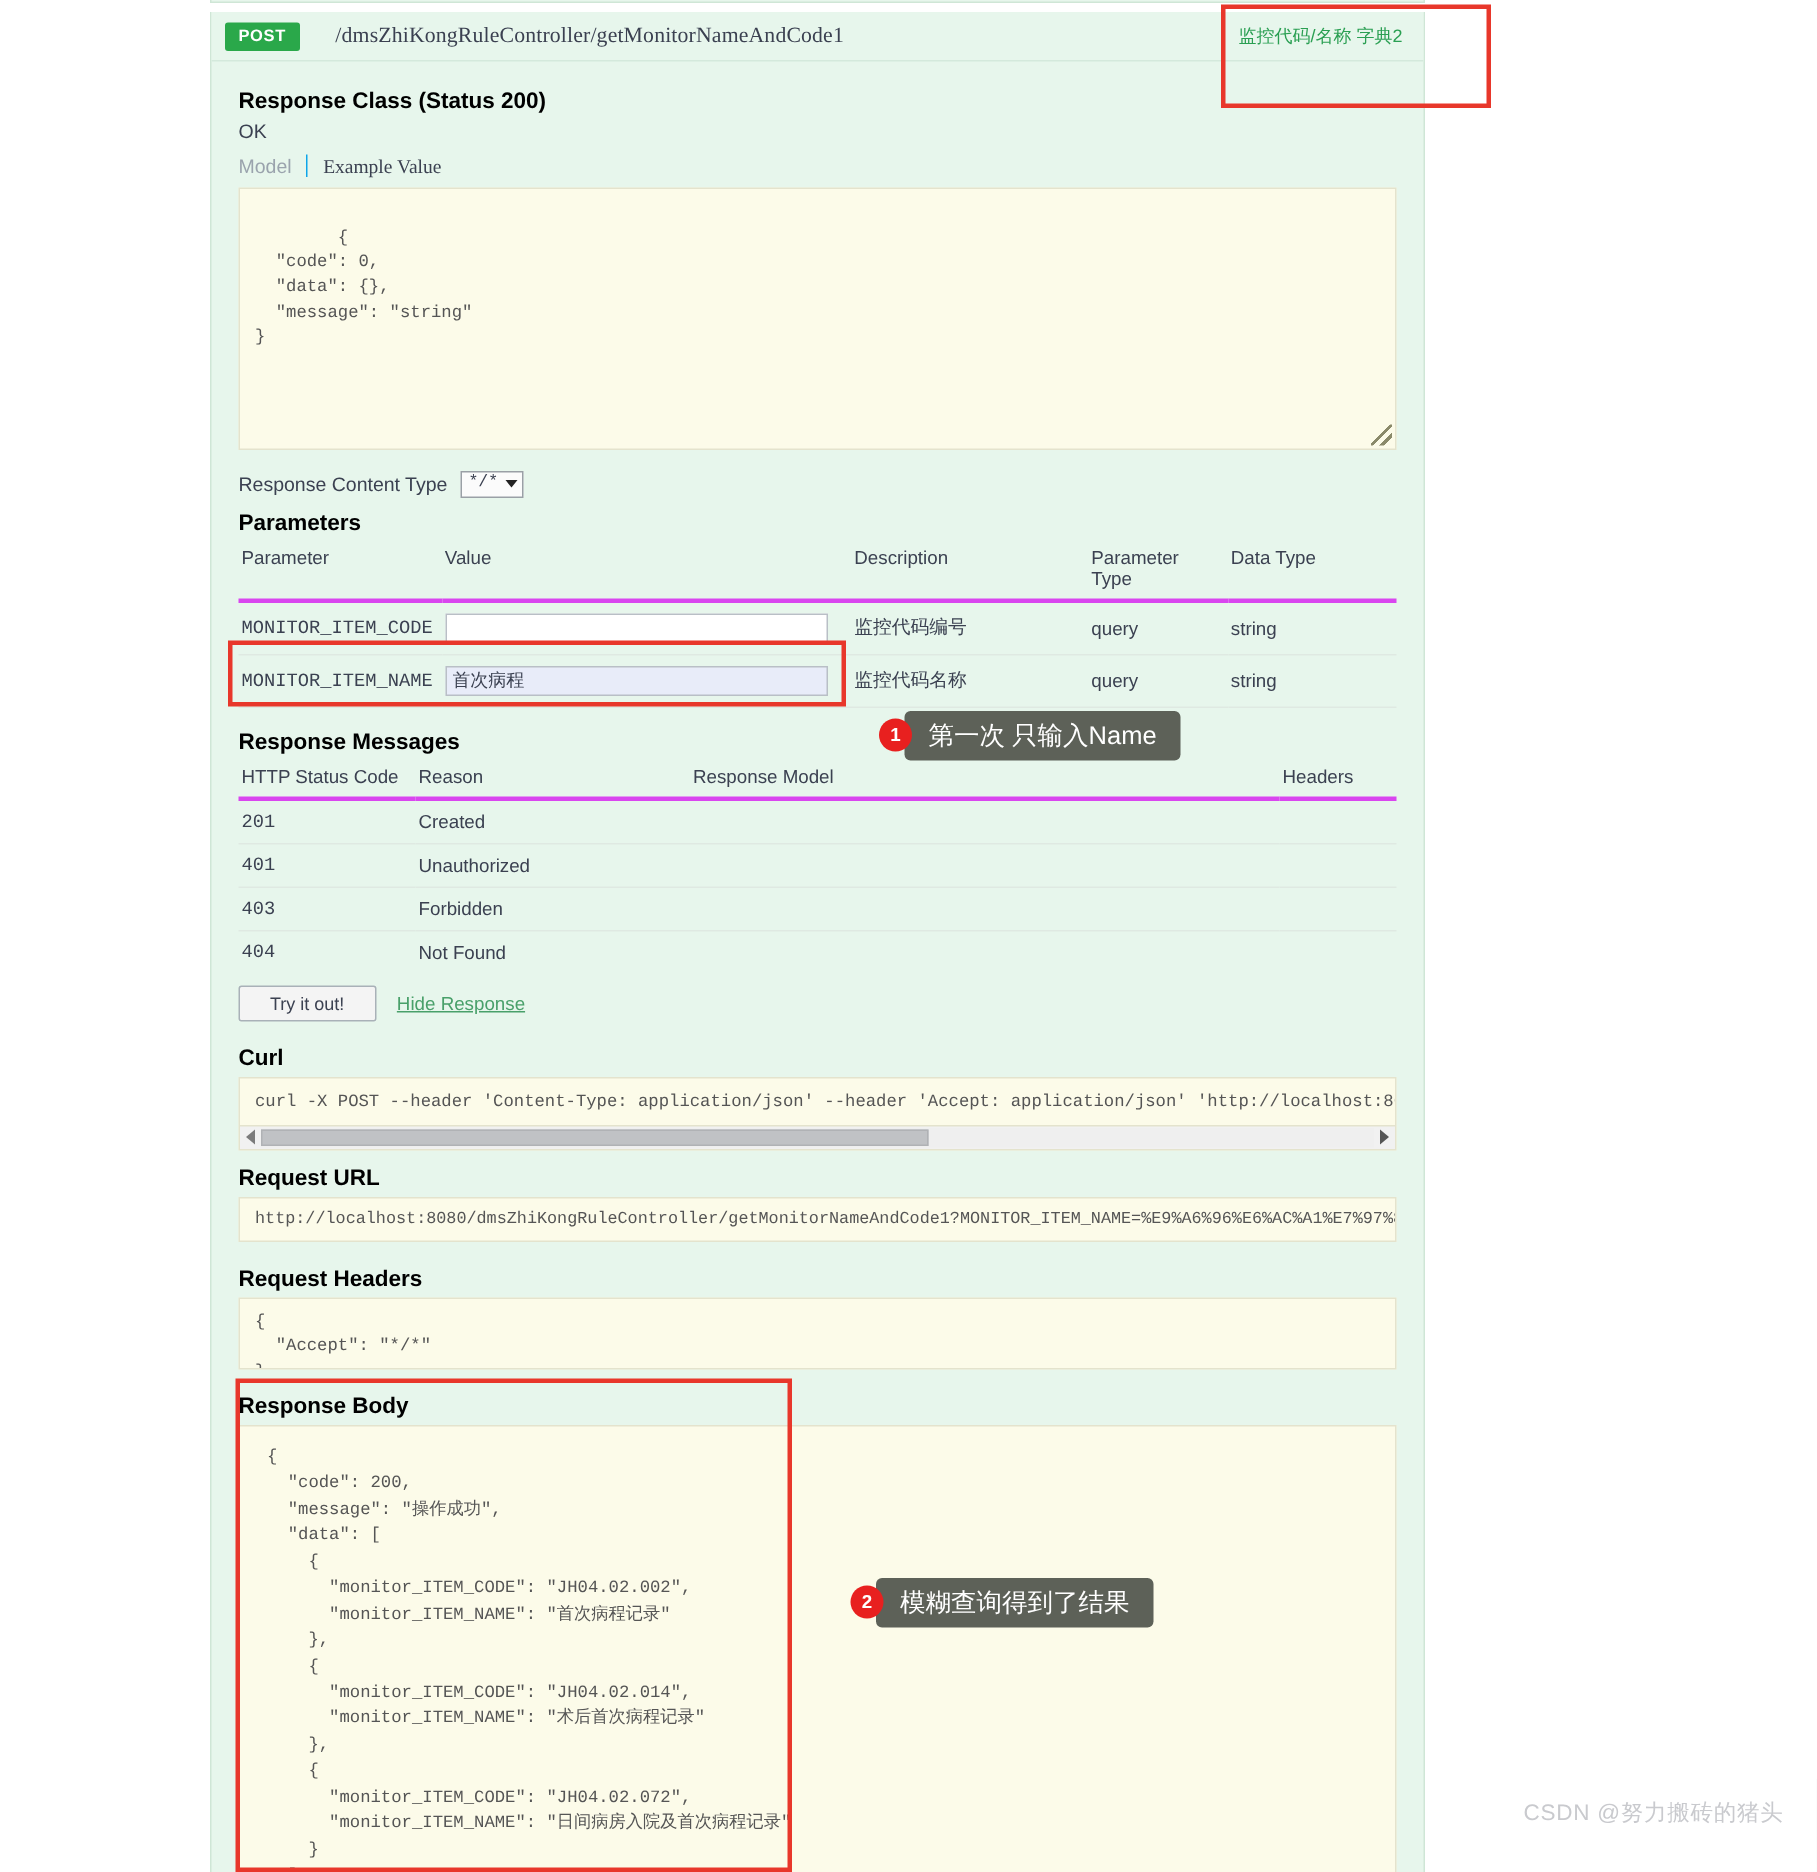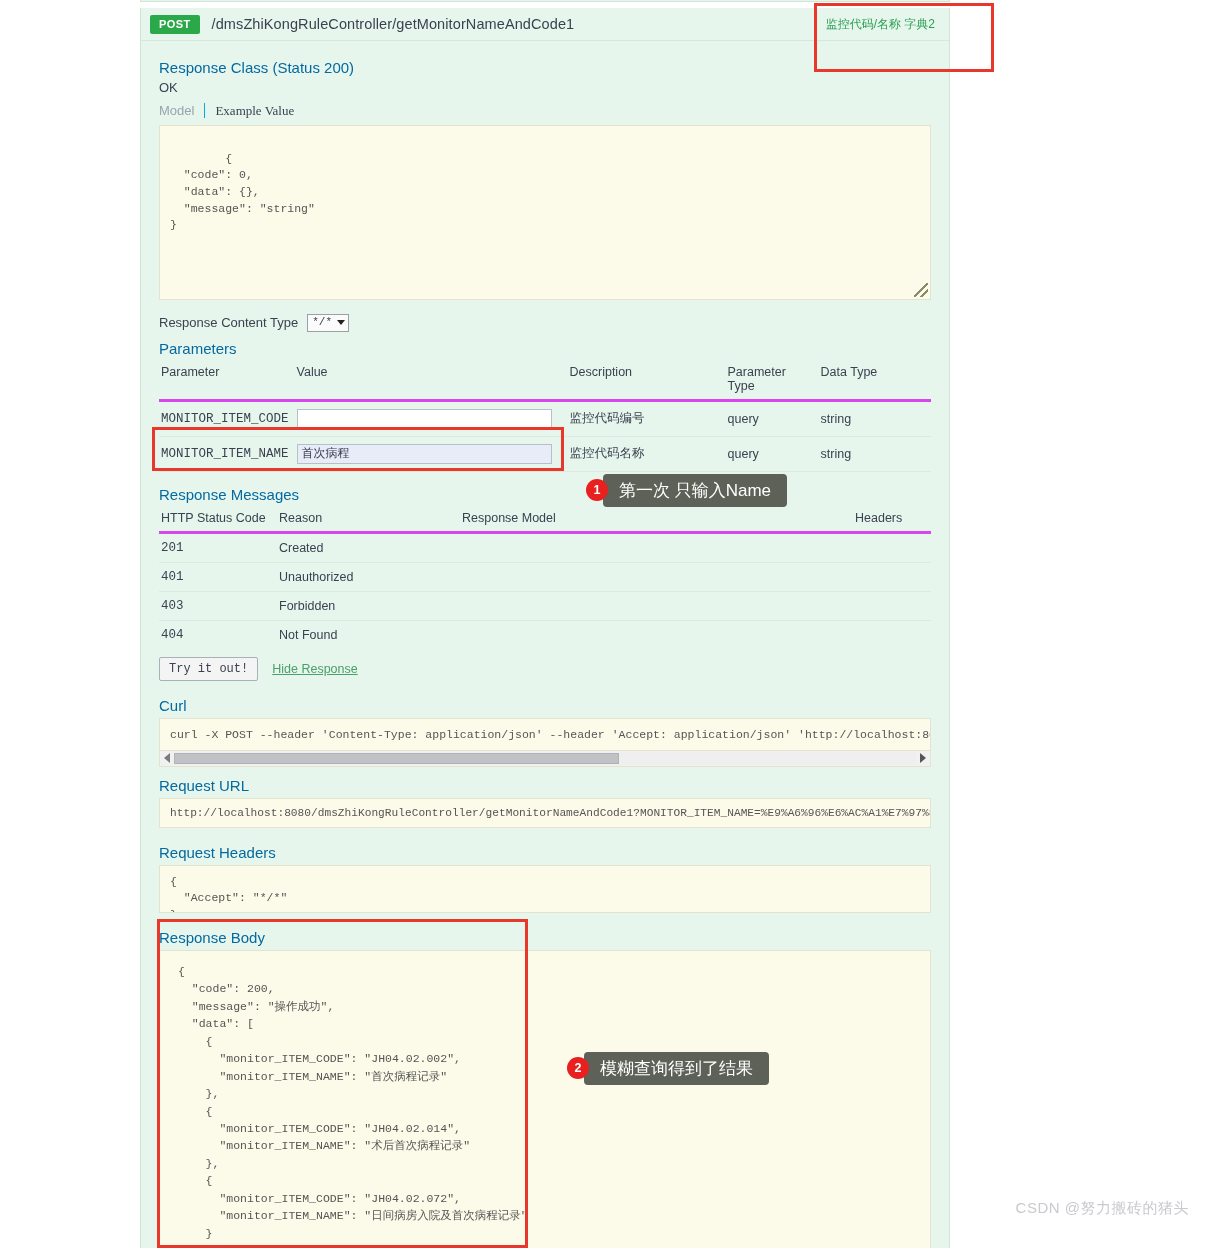--- a/index.html
+++ b/index.html
@@ -49,40 +49,41 @@
     color: #ffffff;
     font-size: 11px;
     font-weight: bold;
     letter-spacing: .4px;
     padding: 4px 9px 4px 9px;
     border-radius: 2px;
     line-height: 1;
   }
   .op-path {
     flex: 1;
-    margin-left: 12px;
+    margin-left: 24px;
     font-size: 14.5px;
     color: #3b4151;
     letter-spacing: .1px;
+    font-family: Liberation Serif, serif;
   }
   .op-summary {
     font-size: 12px;
     color: #2a9f52;
     white-space: nowrap;
     padding-right: 6px;
   }
 
   
   .op-body { padding: 10px 18px 16px 18px; }
 
   .sec-title {
-    color: #0369a1;
+    color: #000000;
     font-size: 15px;
     margin: 8px 0 4px 0;
-    font-weight: normal;
+    font-weight: bold;
   }
   .plain { font-size: 13px; color: #3b4151; margin: 2px 0 8px 0; }
 
   .tabs { display: flex; gap: 10px; align-items: baseline; margin: 8px 0 6px 0; }
   .tab {
     font-size: 13px;
     color: #9aa3ad;
     padding-right: 10px;
     border-right: 1px solid #0ea5e9;
   }
@@ -168,24 +169,24 @@
     box-sizing: border-box;
     font-family: "Liberation Sans", sans-serif;
   }
   .param-input.filled { background: #e8ecf9; }
 
   .btn-try {
     border: 1px solid #a9b1b8;
     background: #f4f4f4;
     font-size: 12px;
     color: #3b4151;
-    padding: 4px 9px;
+    padding: 4px 20px;
     border-radius: 2px;
     cursor: pointer;
-    font-family: Liberation Mono, monospace;
+    font-family: Liberation Sans, sans-serif;
   }
   .link-hide {
     color: #49a06a;
     font-size: 12.5px;
     text-decoration: underline;
     margin-left: 14px;
     cursor: pointer;
   }
   .try-row { display: flex; align-items: center; margin-top: 8px; }
 

